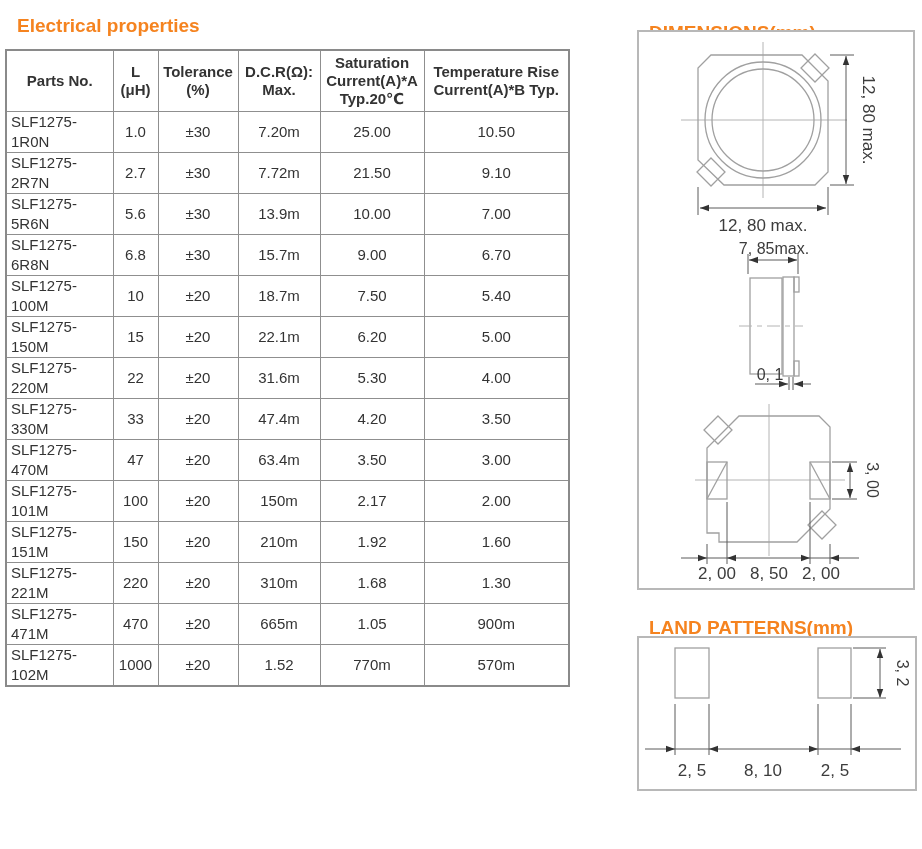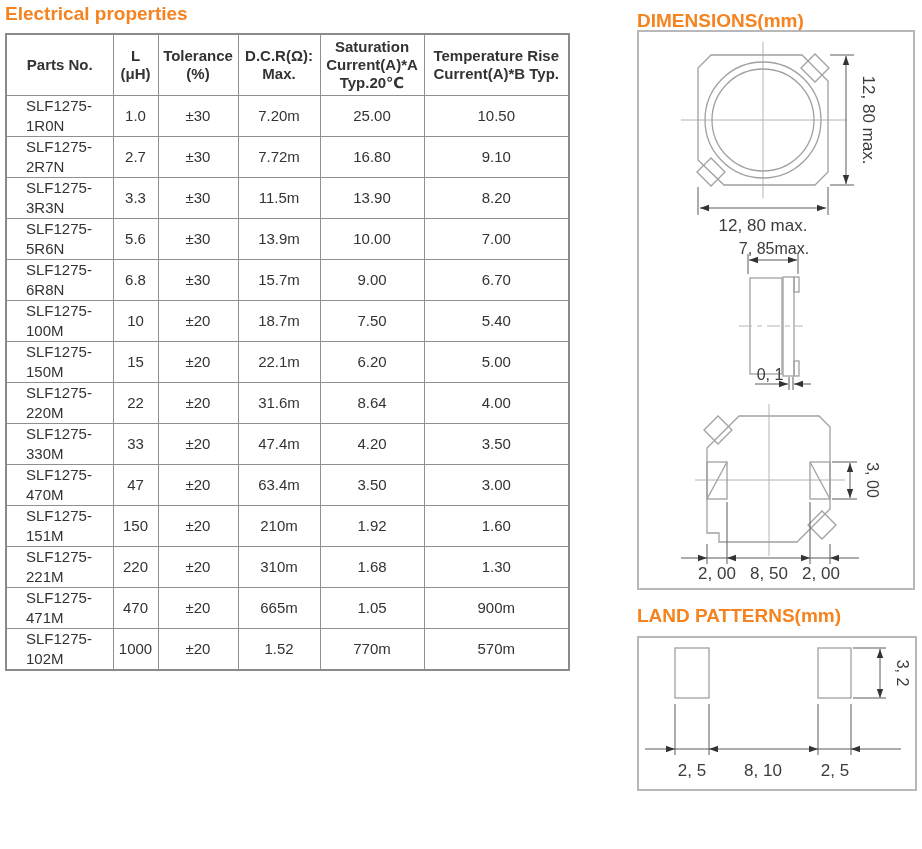--- a/index.html
+++ b/index.html
@@ -2,39 +2,39 @@
 <html><head>
 <meta charset="utf-8">
 <style>
   html,body{margin:0;padding:0;}
   body{
     width:922px;height:849px;position:relative;background:#ffffff;
     font-family:"Liberation Sans","DejaVu Sans",sans-serif;color:#333333;
     overflow:hidden;
   }
   .section-title{
-    font-size:19px;font-weight:bold;color:#F5831F;margin:0;letter-spacing:0;
+    font-size:19px;font-weight:bold;color:#F5831F;margin:12px;letter-spacing:0;
   }
   
   .left-col{position:absolute;left:5px;top:3px;width:578px;}
   table.spec{
     border-collapse:collapse;width:563px;margin-top:8px;
     color:#333333;table-layout:fixed;
   }
   table.spec{border:2px solid #8a8a8a;}
   table.spec th,table.spec td{border:1px solid #8f8f8f;}
   table.spec th{
     font-size:15px;font-weight:bold;line-height:18px;white-space:pre-line;
     height:58px;padding:1px 1px;text-align:center;vertical-align:middle;
   }
   table.spec td{
     font-size:15px;height:21.7px;padding:0 2px;text-align:center;vertical-align:middle;
     line-height:20px;
   }
-  table.spec td.pn{text-align:left;padding-left:19px;}
+  table.spec td.pn{text-align:left;padding-left:4px;}
   
   .right-col-title-1{position:absolute;left:637px;top:10px;}
   .draw-box{
     position:absolute;border:2px solid #b8b8b8;background:#ffffff;box-sizing:border-box;
   }
   #dims-box{left:637px;top:30px;width:278px;height:560px;}
   .right-col-title-2{position:absolute;left:637px;top:605px;}
   #land-box{left:637px;top:636px;width:280px;height:155px;}
   svg{display:block;}
   svg text{fill:#3c3c3c;font-family:"Liberation Sans","DejaVu Sans",sans-serif;}
@@ -85,30 +85,22 @@
             <td>±30</td>
             <td>7.20m</td>
             <td>25.00</td>
             <td>10.50</td>
           </tr>
           <tr>
             <td class="pn">SLF1275-2R7N</td>
             <td>2.7</td>
             <td>±30</td>
             <td>7.72m</td>
-            <td>16.80</td>
+            <td>21.50</td>
             <td>9.10</td>
-          </tr>
-          <tr>
-            <td class="pn">SLF1275-3R3N</td>
-            <td>3.3</td>
-            <td>±30</td>
-            <td>11.5m</td>
-            <td>13.90</td>
-            <td>8.20</td>
           </tr>
           <tr>
             <td class="pn">SLF1275-5R6N</td>
             <td>5.6</td>
             <td>±30</td>
             <td>13.9m</td>
             <td>10.00</td>
             <td>7.00</td>
           </tr>
           <tr>
@@ -133,38 +125,46 @@
             <td>±20</td>
             <td>22.1m</td>
             <td>6.20</td>
             <td>5.00</td>
           </tr>
           <tr>
             <td class="pn">SLF1275-220M</td>
             <td>22</td>
             <td>±20</td>
             <td>31.6m</td>
-            <td>8.64</td>
+            <td>5.30</td>
             <td>4.00</td>
           </tr>
           <tr>
             <td class="pn">SLF1275-330M</td>
             <td>33</td>
             <td>±20</td>
             <td>47.4m</td>
             <td>4.20</td>
             <td>3.50</td>
           </tr>
           <tr>
             <td class="pn">SLF1275-470M</td>
             <td>47</td>
             <td>±20</td>
             <td>63.4m</td>
             <td>3.50</td>
             <td>3.00</td>
+          </tr>
+          <tr>
+            <td class="pn">SLF1275-101M</td>
+            <td>100</td>
+            <td>±20</td>
+            <td>150m</td>
+            <td>2.17</td>
+            <td>2.00</td>
           </tr>
           <tr>
             <td class="pn">SLF1275-151M</td>
             <td>150</td>
             <td>±20</td>
             <td>210m</td>
             <td>1.92</td>
             <td>1.60</td>
           </tr>
           <tr>

